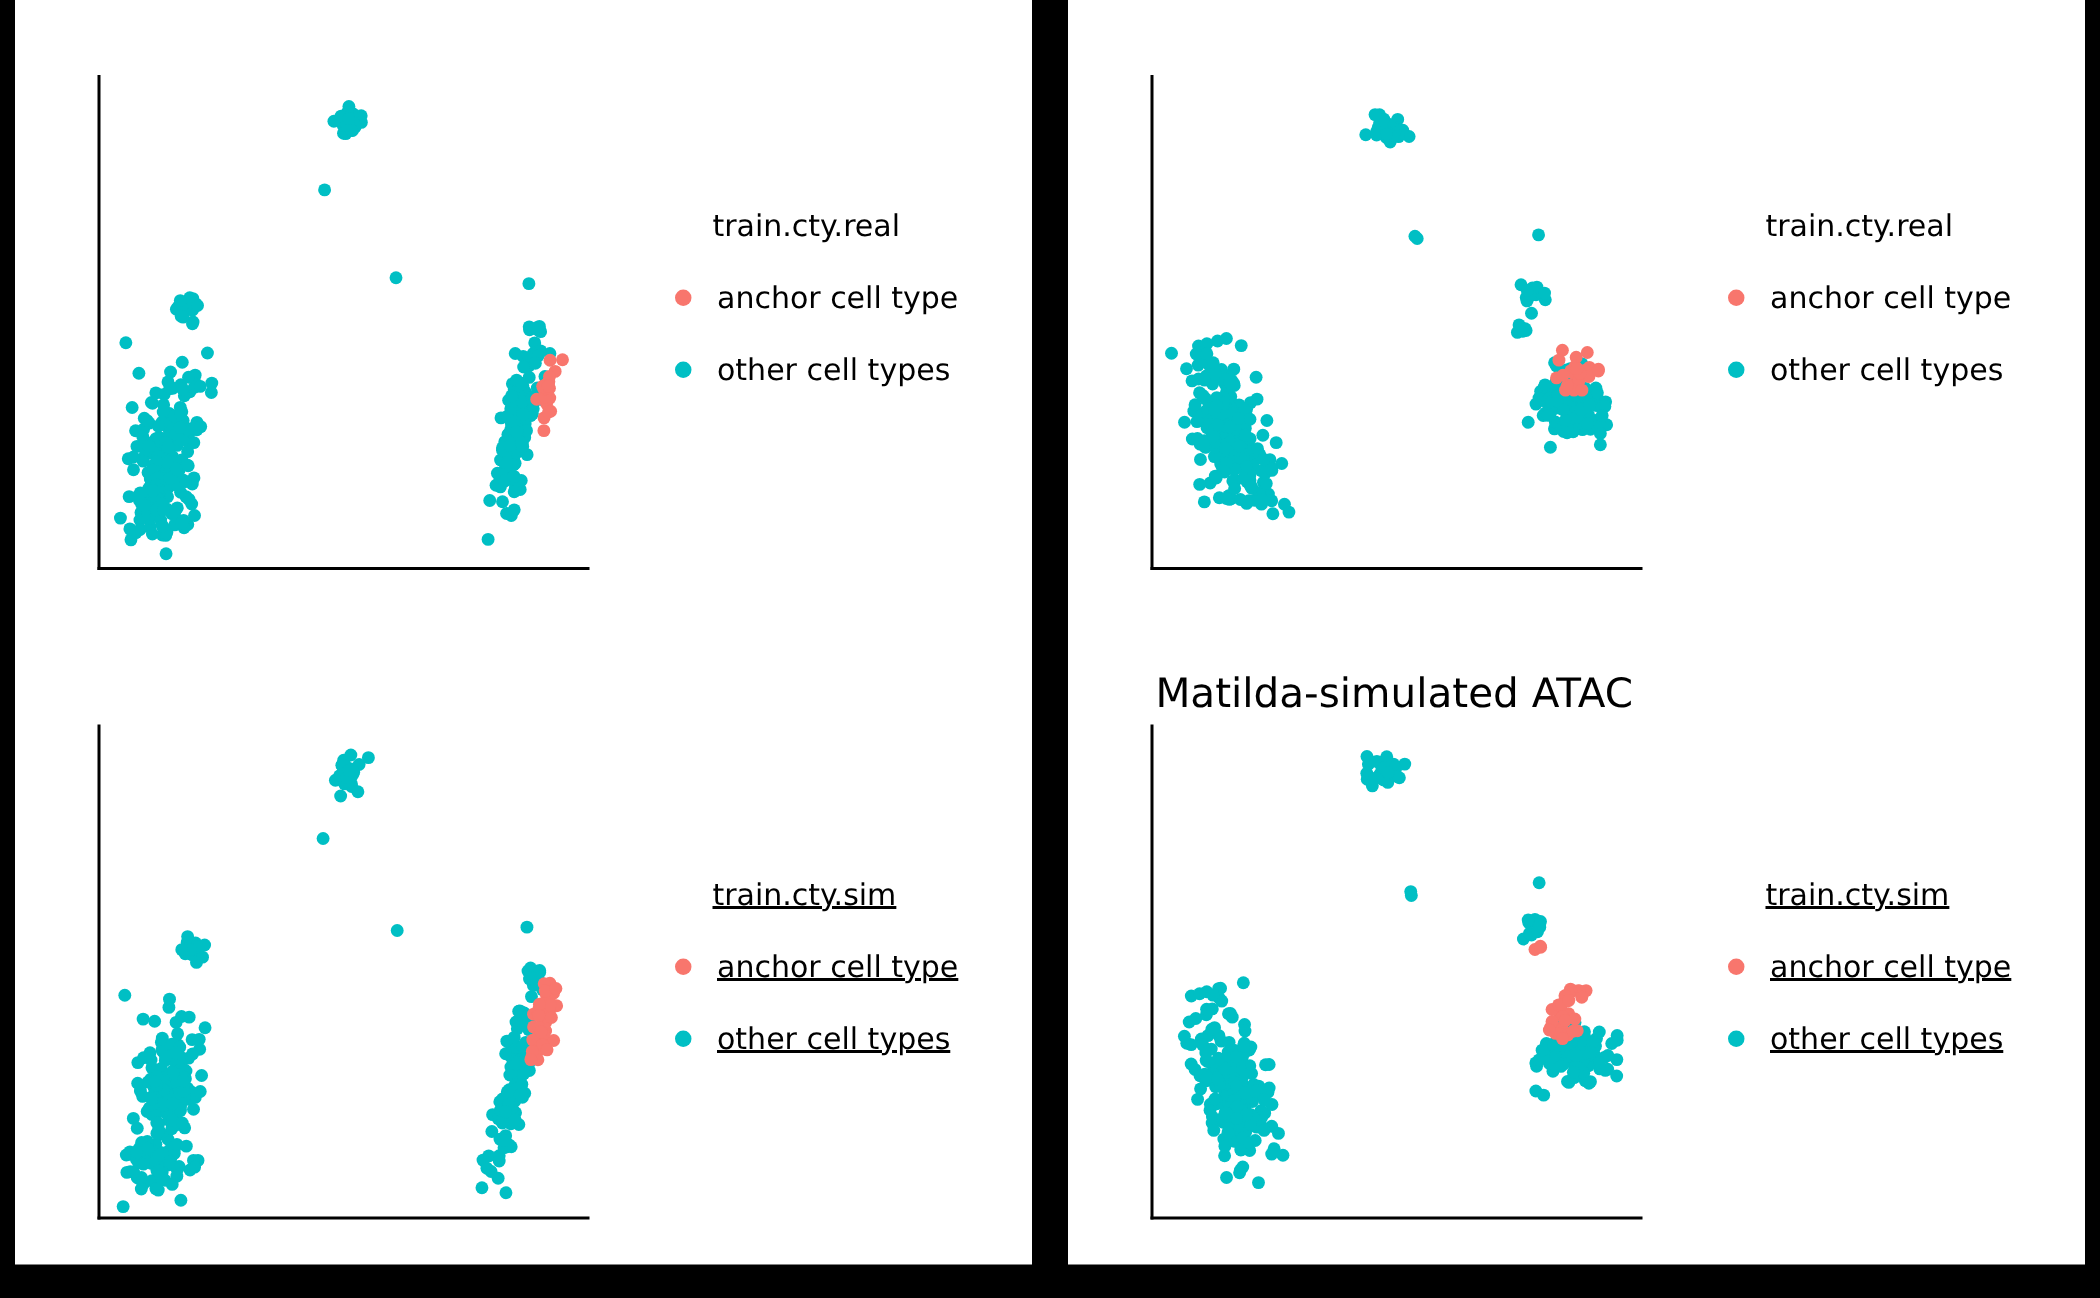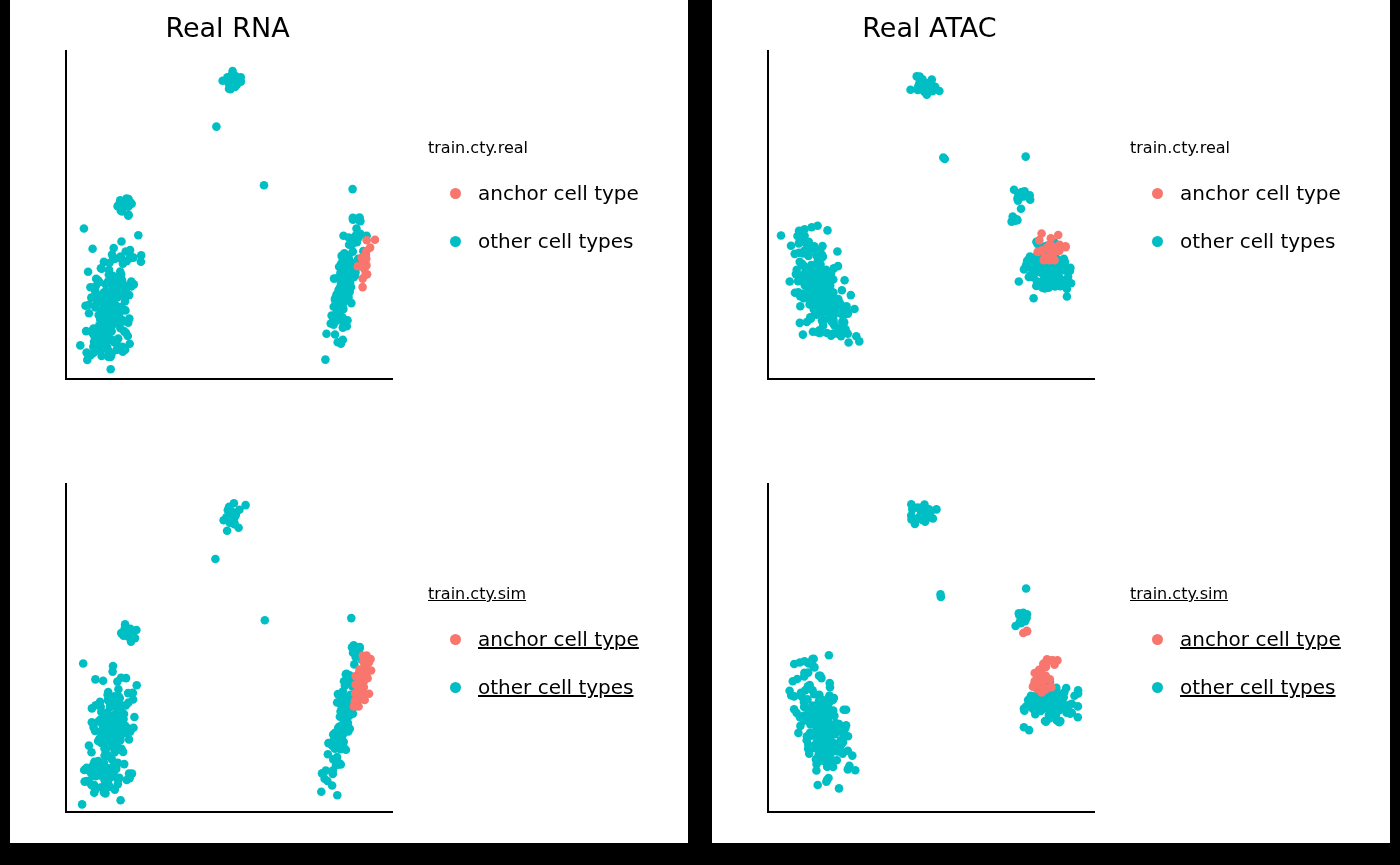--- a/index.html
+++ b/index.html
@@ -27,32 +27,31 @@
   }
   .quad-bottom .q-title{top:26px;}
   .plot{
     position:absolute;left:55px;top:50px;width:326px;height:328px;
     border-left:2px solid #000;border-bottom:2px solid #000;
   }
   .quad-bottom .plot{top:62px;}
   .plot svg{position:absolute;left:0;top:0;overflow:visible;}
   .legend{position:absolute;left:418px;top:138px;width:260px;}
   .quad-bottom .legend{top:163px;text-decoration:underline;}
-  .legend-title{font-size:16px;line-height:1.2;margin-bottom:24px;}
+  .legend-title{font-size:20px;line-height:1.2;margin-bottom:24px;margin-left:47px;}
   .legend-item{display:flex;align-items:center;gap:17px;padding-left:22px;margin-top:24px;text-align:right;}
   .legend-dot{width:11px;height:11px;border-radius:50%;flex:0 0 auto;}
   .legend-label{font-size:20px;line-height:1.2;white-space:nowrap;}
 </style>
 </head>
 <body>
 
 <div class="panel-col col-left">
 
   <div class="quad quad-top">
-    <div class="q-title">Real RNA</div>
     <div class="plot">
       <svg width="326" height="328">
           <circle cx="167.5" cy="32.3" r="4.3" fill="#00BFC4"></circle>
           <circle cx="162.0" cy="38.8" r="4.3" fill="#00BFC4"></circle>
           <circle cx="173.8" cy="27.2" r="4.3" fill="#00BFC4"></circle>
           <circle cx="167.5" cy="30.0" r="4.3" fill="#00BFC4"></circle>
           <circle cx="165.1" cy="30.3" r="4.3" fill="#00BFC4"></circle>
           <circle cx="169.8" cy="34.7" r="4.3" fill="#00BFC4"></circle>
           <circle cx="163.5" cy="39.1" r="4.3" fill="#00BFC4"></circle>
           <circle cx="161.8" cy="33.7" r="4.3" fill="#00BFC4"></circle>
@@ -917,21 +916,20 @@
         <span class="legend-label">other cell types</span>
       </div>
     </div>
   </div>
 
 </div>
 
 <div class="panel-col col-right">
 
   <div class="quad quad-top">
-    <div class="q-title">Real ATAC</div>
     <div class="plot">
       <svg width="326" height="328">
           <circle cx="149.9" cy="34.9" r="4.3" fill="#00BFC4"></circle>
           <circle cx="154.1" cy="35.7" r="4.3" fill="#00BFC4"></circle>
           <circle cx="166.2" cy="36.8" r="4.3" fill="#00BFC4"></circle>
           <circle cx="157.6" cy="41.8" r="4.3" fill="#00BFC4"></circle>
           <circle cx="150.7" cy="26.5" r="4.3" fill="#00BFC4"></circle>
           <circle cx="157.8" cy="44.7" r="4.3" fill="#00BFC4"></circle>
           <circle cx="164.6" cy="36.6" r="4.3" fill="#00BFC4"></circle>
           <circle cx="151.4" cy="37.1" r="4.3" fill="#00BFC4"></circle>
@@ -1338,20 +1336,21 @@
         <span class="legend-label">anchor cell type</span>
       </div>
       <div class="legend-item">
         <span class="legend-dot" style="background: rgb(0, 191, 196);"></span>
         <span class="legend-label">other cell types</span>
       </div>
     </div>
   </div>
 
   <div class="quad quad-bottom">
+    <div class="q-title">Matilda-simulated ATAC</div>
     <div class="plot">
       <svg width="326" height="328">
           <circle cx="158.5" cy="34.8" r="4.3" fill="#00BFC4"></circle>
           <circle cx="151.0" cy="33.1" r="4.3" fill="#00BFC4"></circle>
           <circle cx="143.3" cy="26.5" r="4.3" fill="#00BFC4"></circle>
           <circle cx="152.4" cy="26.9" r="4.3" fill="#00BFC4"></circle>
           <circle cx="152.5" cy="27.7" r="4.3" fill="#00BFC4"></circle>
           <circle cx="145.9" cy="40.9" r="4.3" fill="#00BFC4"></circle>
           <circle cx="155.5" cy="30.4" r="4.3" fill="#00BFC4"></circle>
           <circle cx="142.5" cy="36.5" r="4.3" fill="#00BFC4"></circle>

